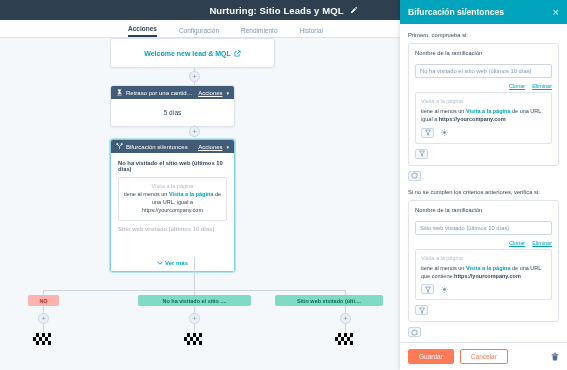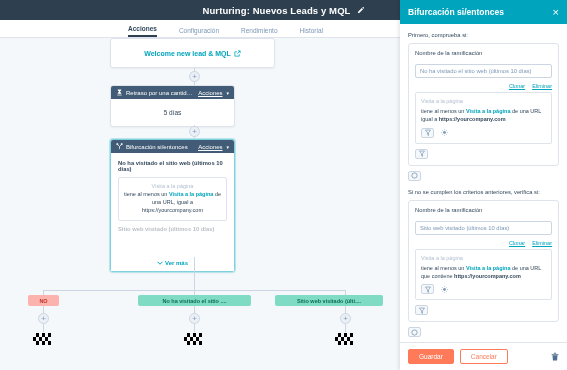--- a/index.html
+++ b/index.html
@@ -211,21 +211,21 @@
   }
   .trash-wrap { margin-left: auto; cursor: pointer; }
   .trash-icon { width: 8px; height: 9px; display: block; }
 </style>
 </head>
 <body>
 
 <div class="app">
 
   <div class="titlebar">
-    <span class="title">Nurturing: Nuevos Leads y MQL</span>
+    <span class="title">Nurturing: Sitio Leads y MQL</span>
     <span>
       <svg class="pencil-icon" viewBox="0 0 16 16" fill="#ffffff" aria-hidden="true">
         <path d="M12.1 1.5l2.4 2.4-1.5 1.5-2.4-2.4zM9.6 4l2.4 2.4L5 13.4 1.6 14.4l1-3.4z"></path>
       </svg>
     </span>
   </div>
 
   <div class="tabbar">
     <div class="tab active">Acciones</div>
     <div class="tab">Configuración</div>

